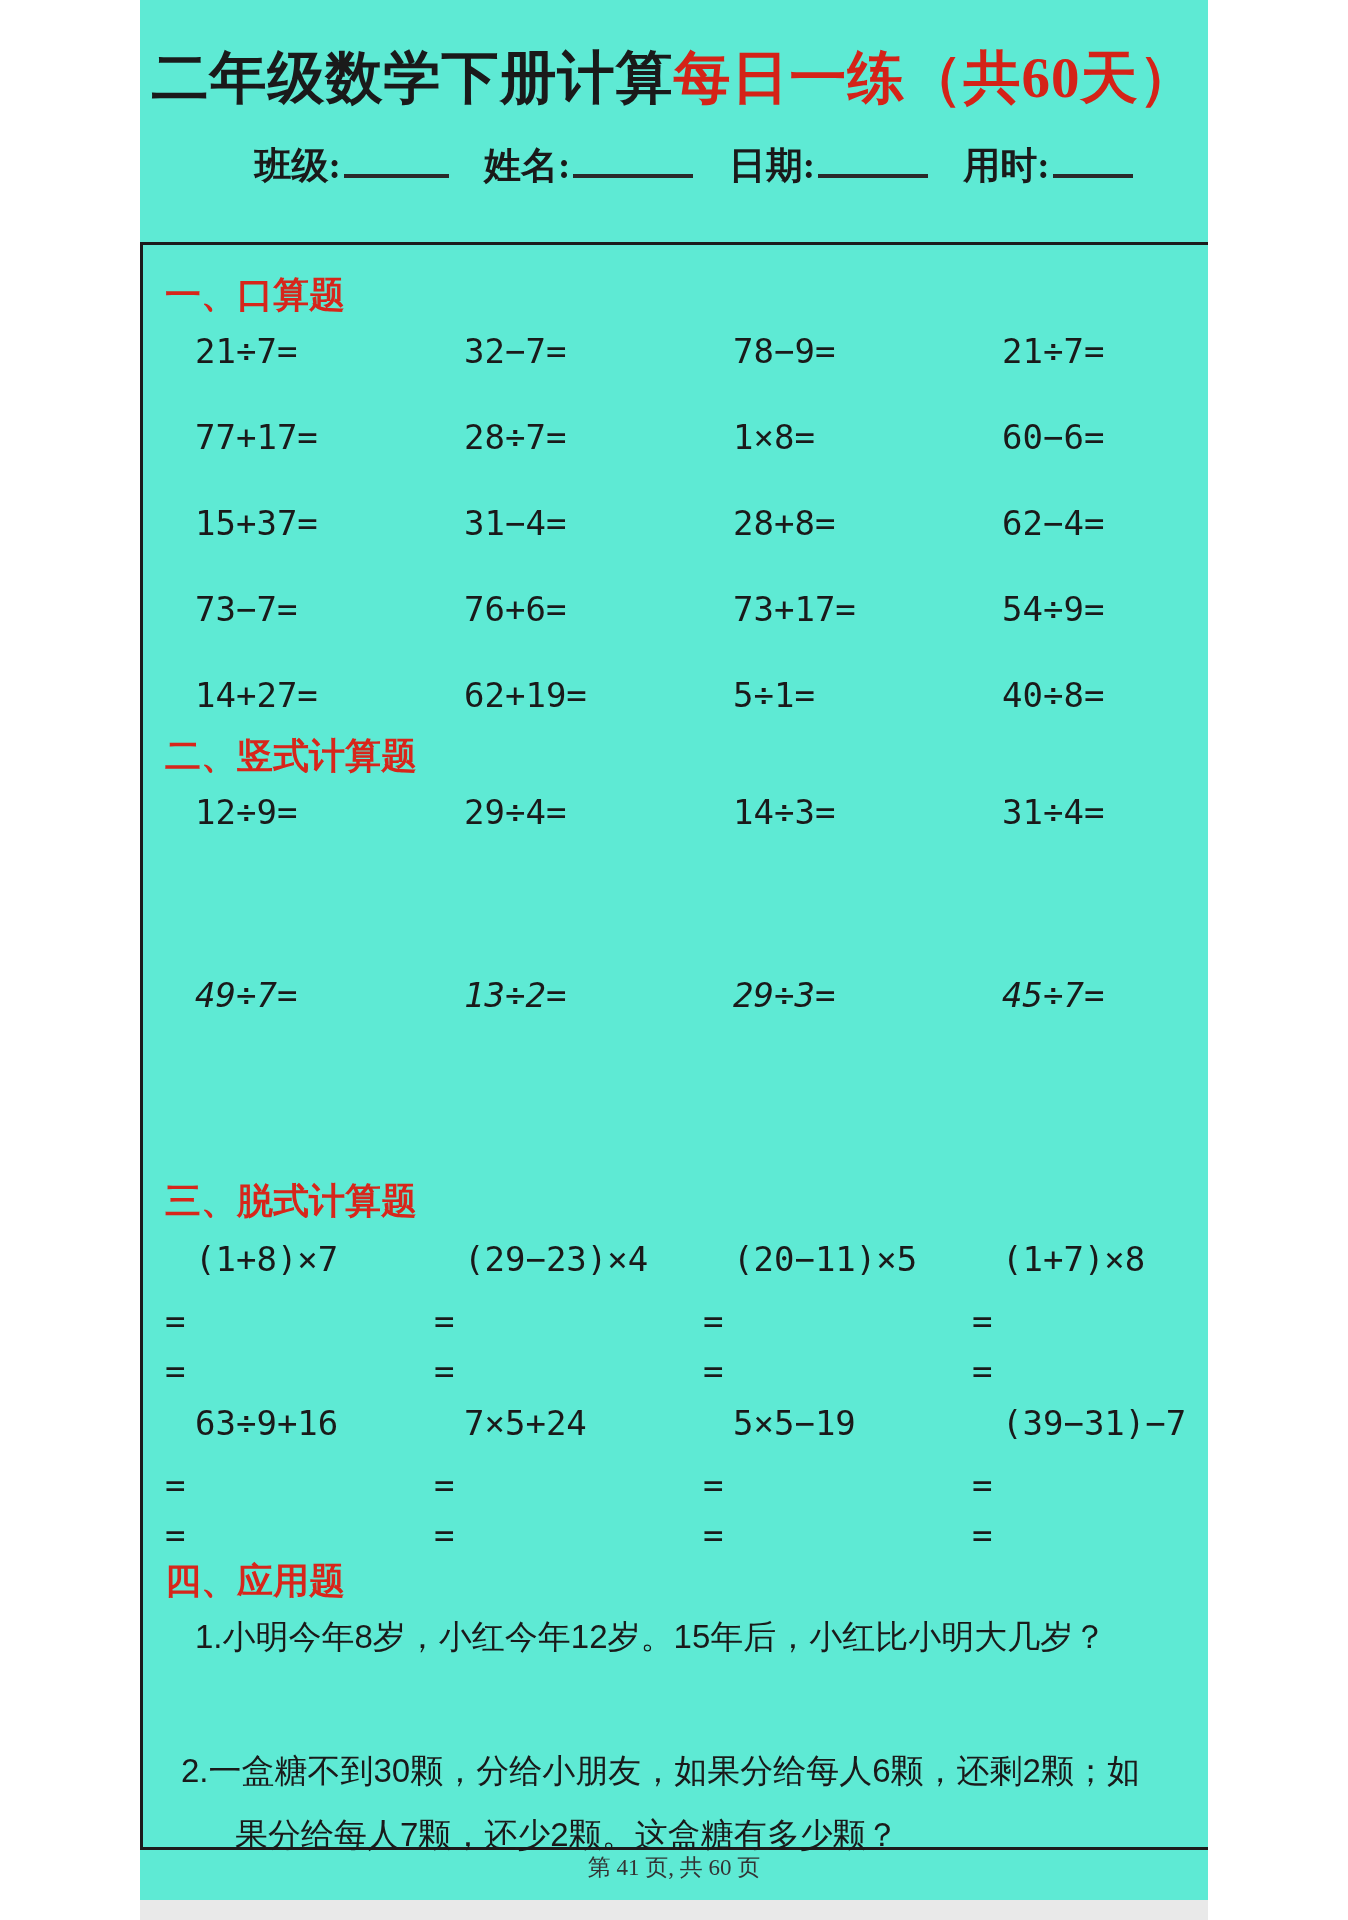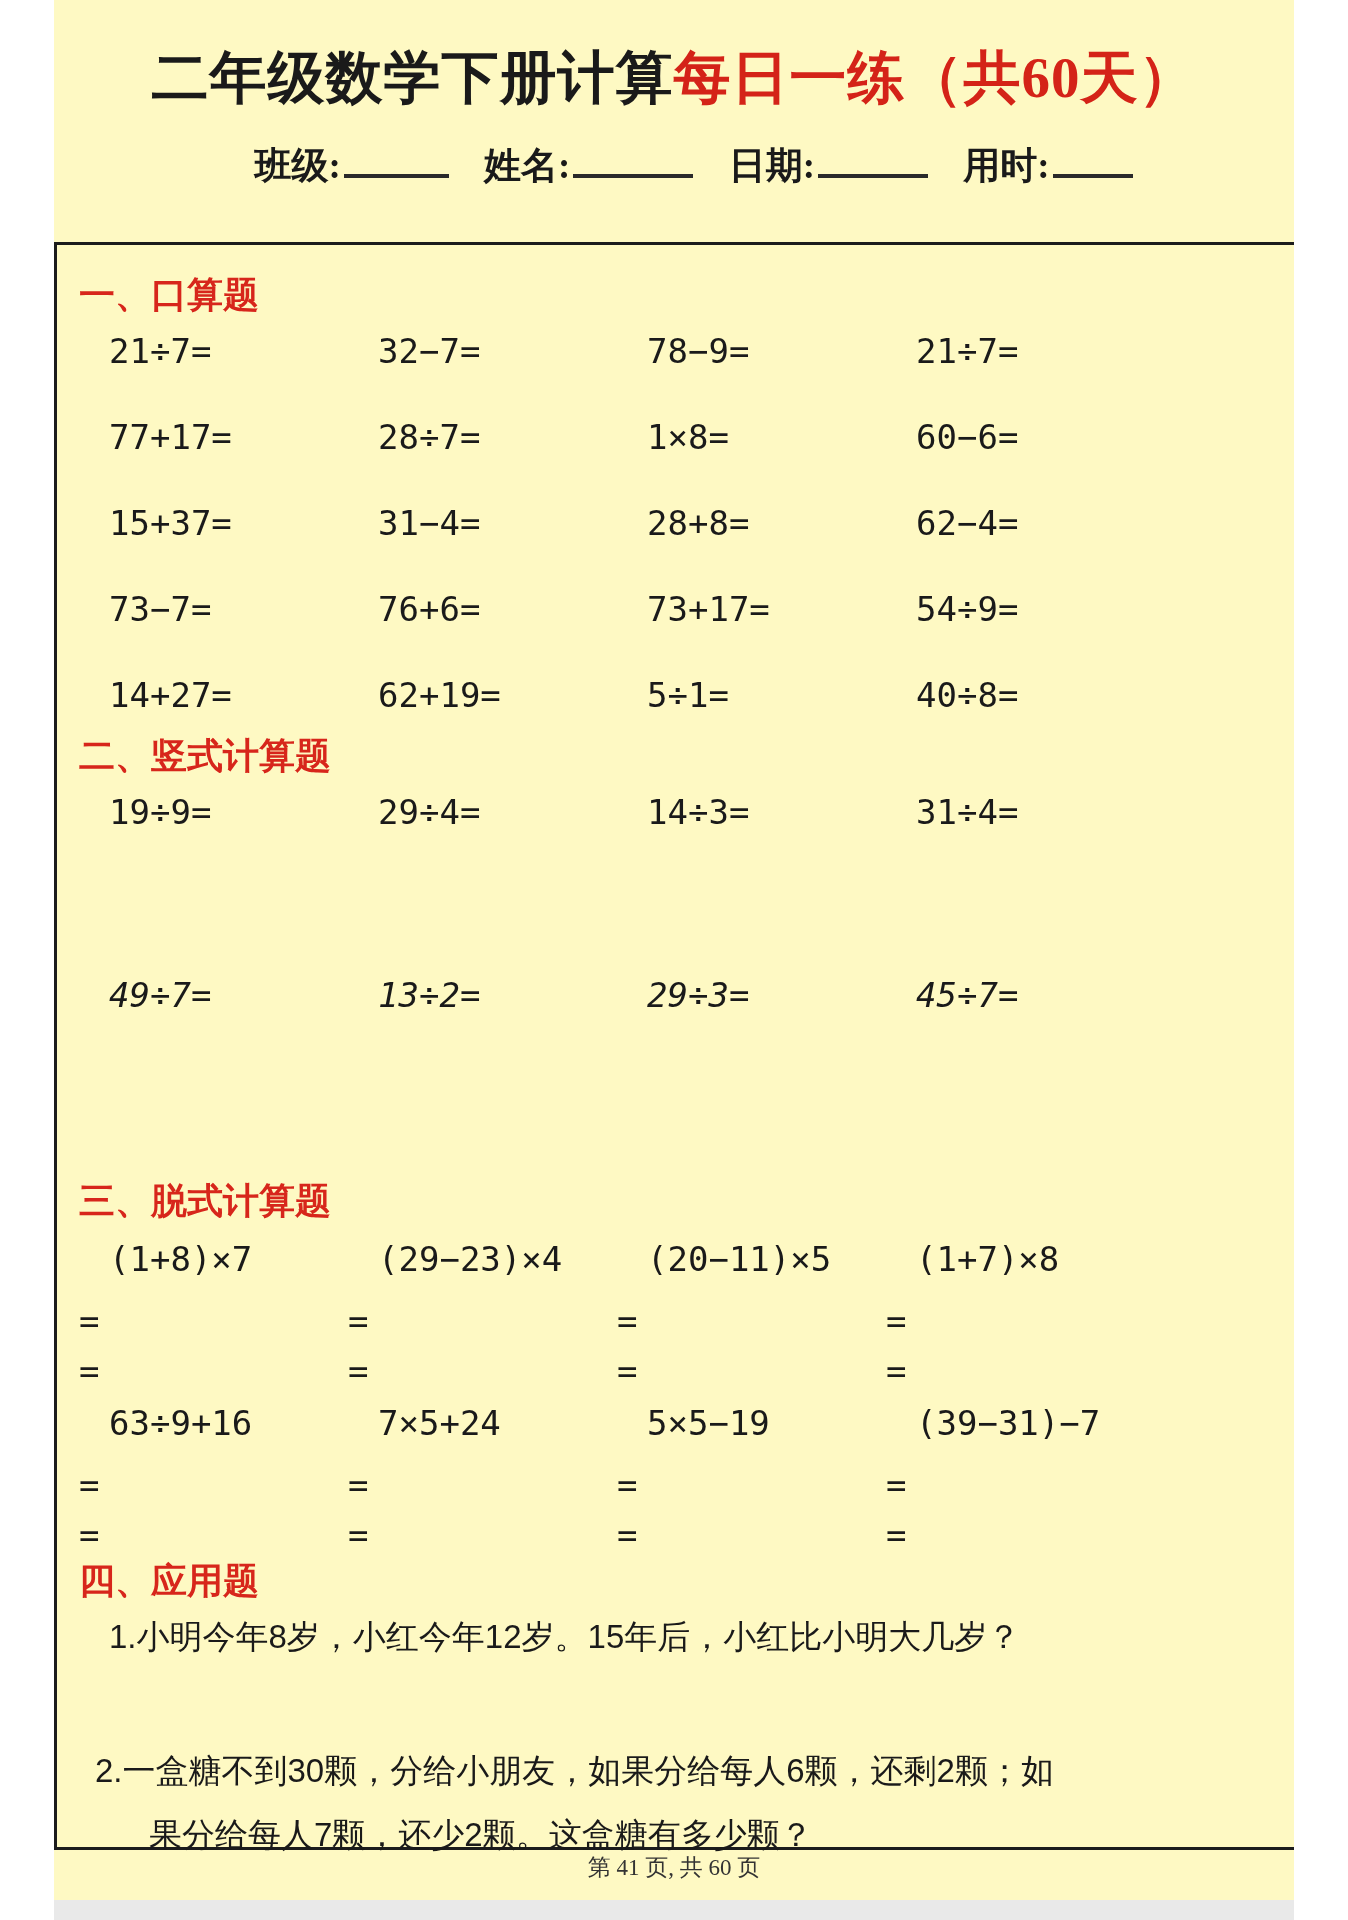--- a/index.html
+++ b/index.html
@@ -1,21 +1,21 @@
 <!DOCTYPE html>
 <html><head>
 <meta charset="utf-8">
 <style>
   * { margin:0; padding:0; box-sizing:border-box; }
   body { background:#ffffff; }
   .page {
     position:relative;
-    width:1240px; height:1920px;
+    width:1068px; height:1920px;
     margin:0 auto;
-    background:#fef9c3;
+    background:#5eead4;
     color:#1a1a1a;
     font-family:"Liberation Serif", serif;
     overflow:hidden;
   }
   .title {
     text-align:center;
     padding-top:40px;
     font-size:57px;
     font-weight:bold;
     letter-spacing:1px;
@@ -131,21 +131,21 @@
       <div class="cell">73+17=</div>
       <div class="cell">54÷9=</div>
       <div class="cell">14+27=</div>
       <div class="cell">62+19=</div>
       <div class="cell">5÷1=</div>
       <div class="cell">40÷8=</div>
     </div>
 
     <div class="sec-heading h2">二、竖式计算题</div>
     <div class="mgrid vrow1">
-      <div class="cell">19÷9=</div>
+      <div class="cell">12÷9=</div>
       <div class="cell">29÷4=</div>
       <div class="cell">14÷3=</div>
       <div class="cell">31÷4=</div>
     </div>
     <div class="mgrid vrow2">
       <div class="cell">49÷7=</div>
       <div class="cell">13÷2=</div>
       <div class="cell">29÷3=</div>
       <div class="cell">45÷7=</div>
     </div>

